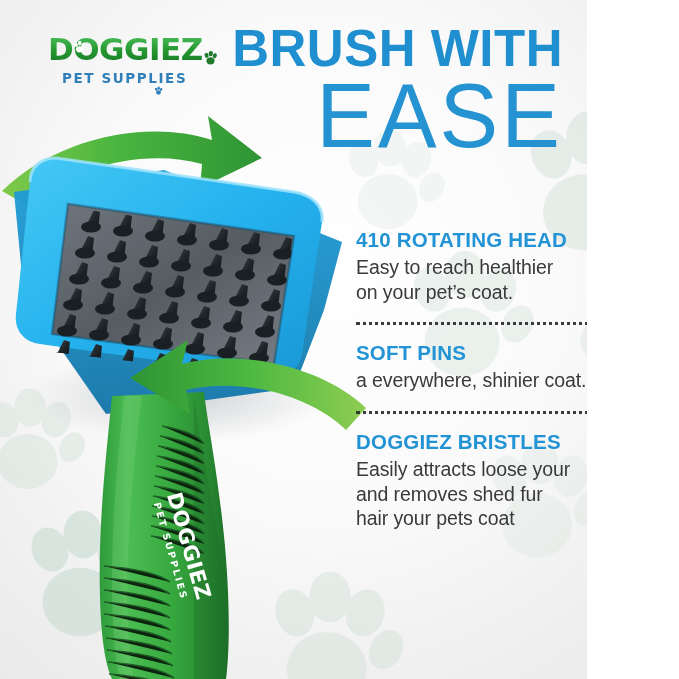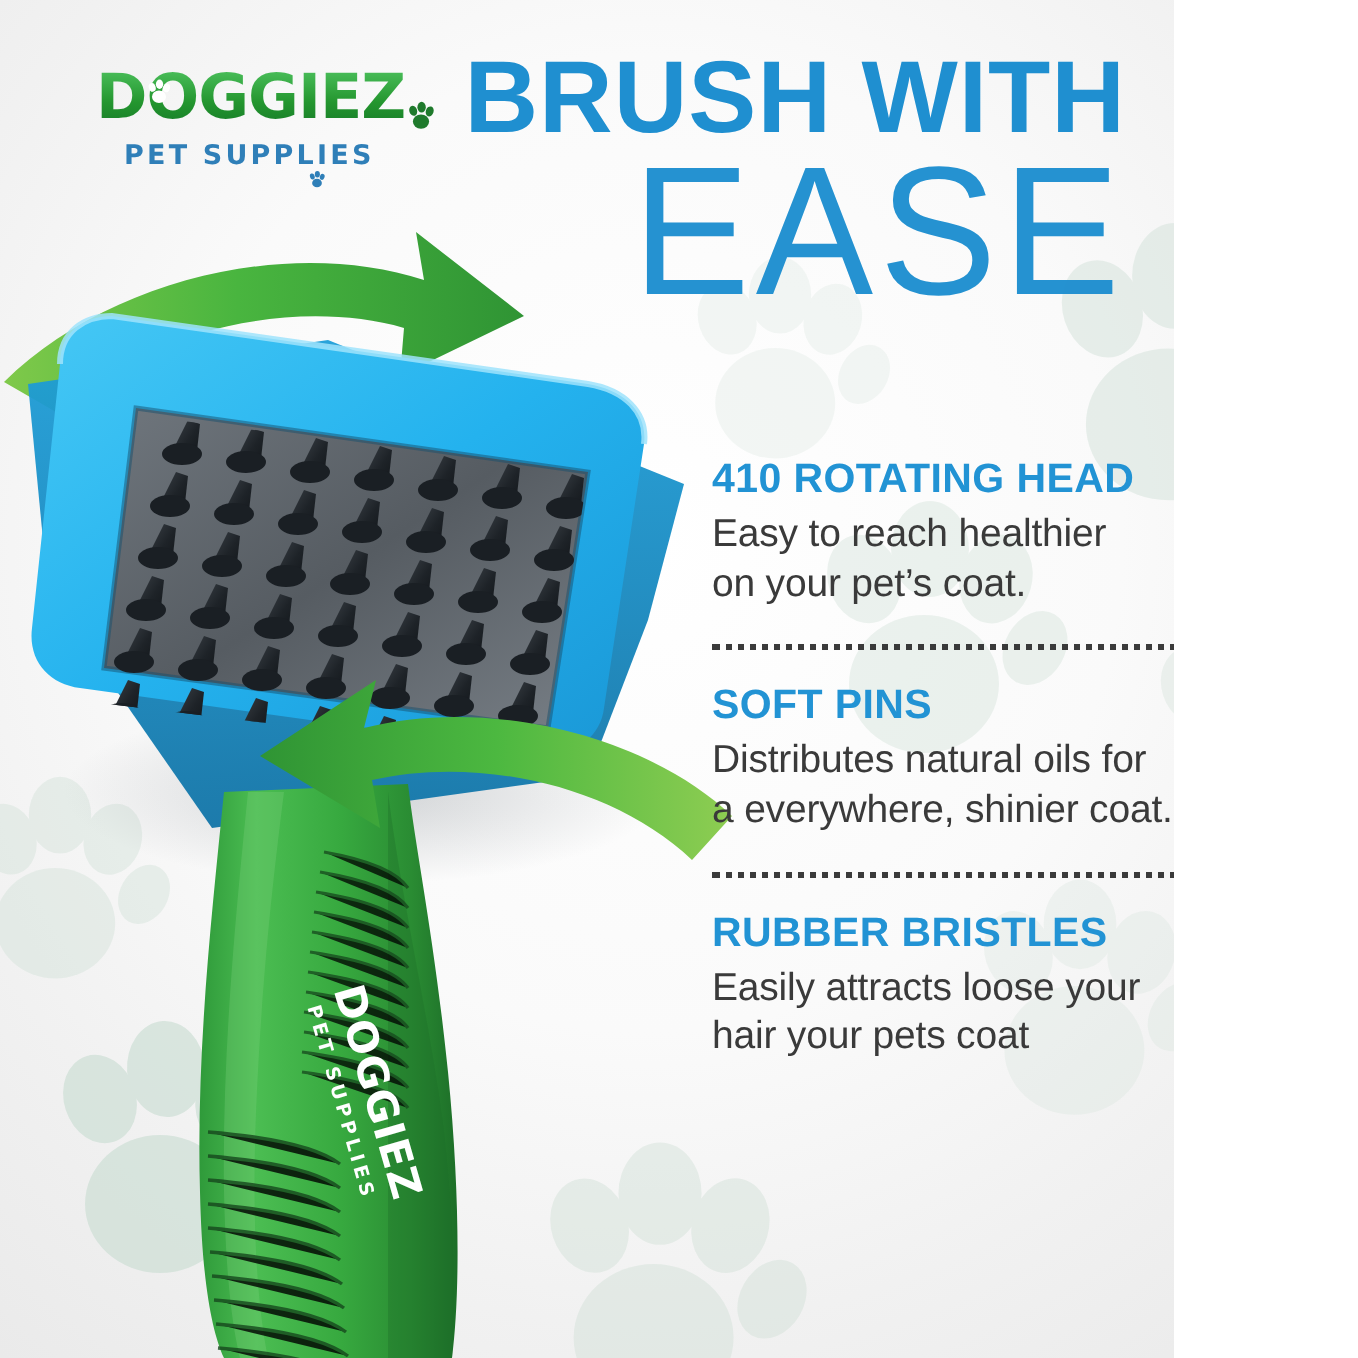--- a/index.html
+++ b/index.html
@@ -552,30 +552,30 @@
         <div>Easy to reach healthier</div>
         <div>on your pet’s coat.</div>
       </div>
     </div>
 
     <div class="divider"></div>
 
     <div class="feature">
       <div class="feat-title">SOFT PINS</div>
       <div class="feat-body">
-        <div>Distributes natural oils for</div>
         <div>a everywhere, shinier coat.</div>
       </div>
     </div>
 
     <div class="divider"></div>
 
     <div class="feature">
-      <div class="feat-title">RUBBER BRISTLES</div>
+      <div class="feat-title">DOGGIEZ BRISTLES</div>
       <div class="feat-body">
         <div>Easily attracts loose your</div>
+        <div>and removes shed fur</div>
         <div>hair your pets coat</div>
       </div>
     </div>
 
   </div>
 
 </div>
 
 </body></html>

